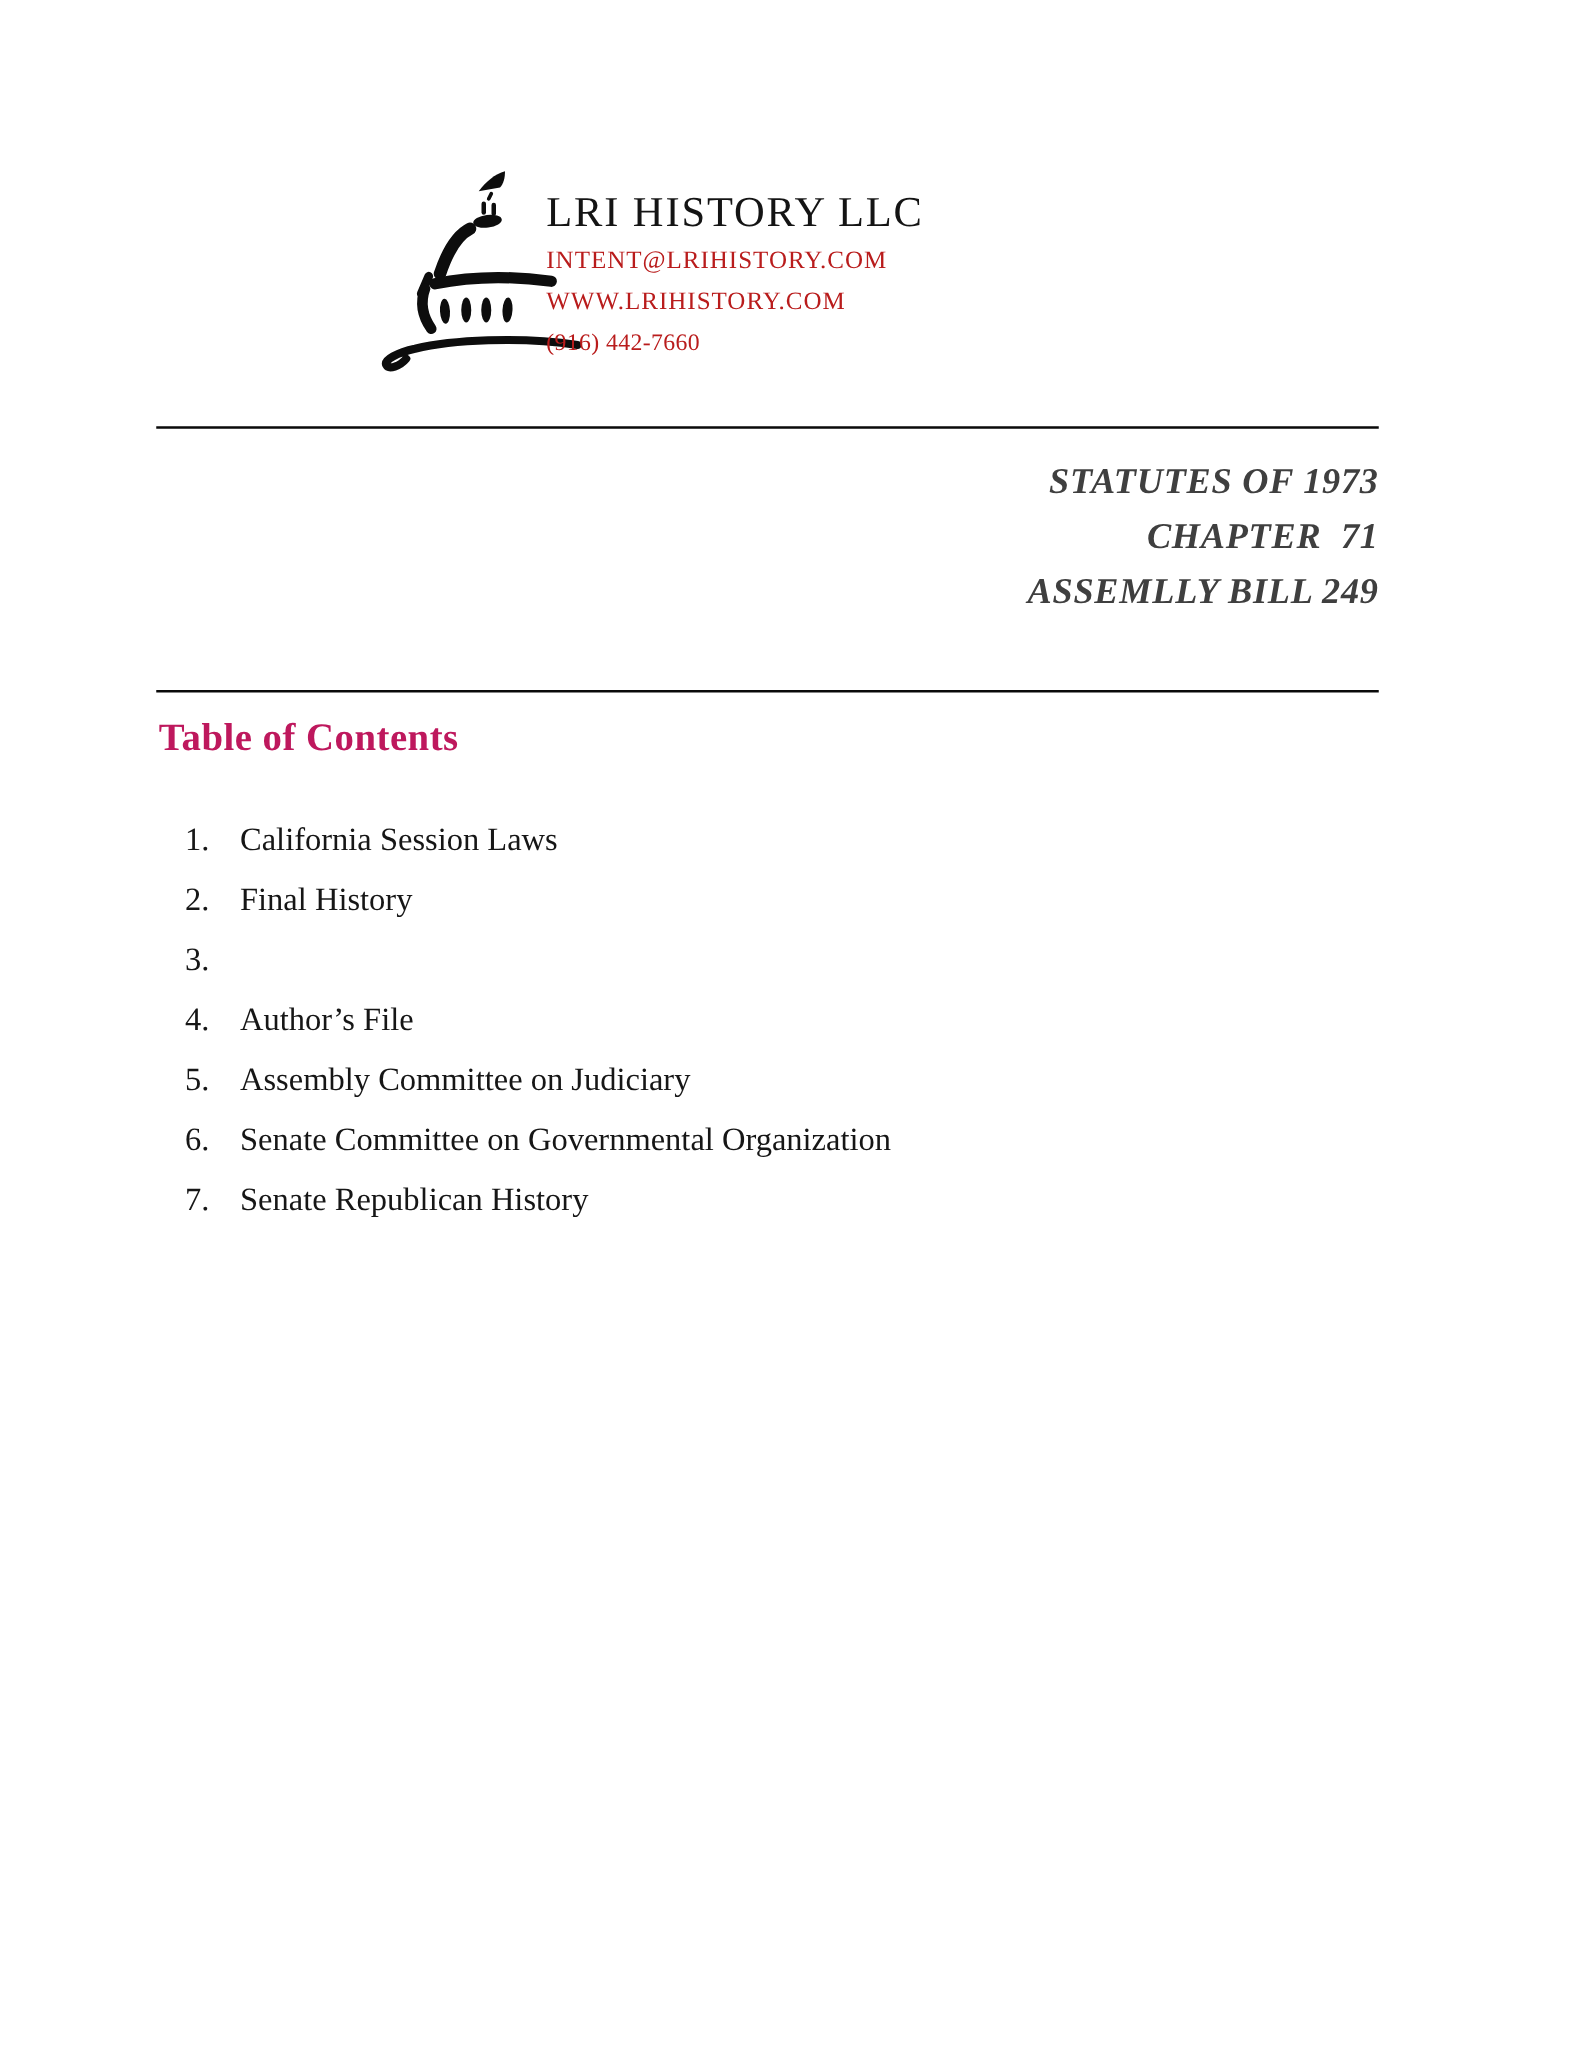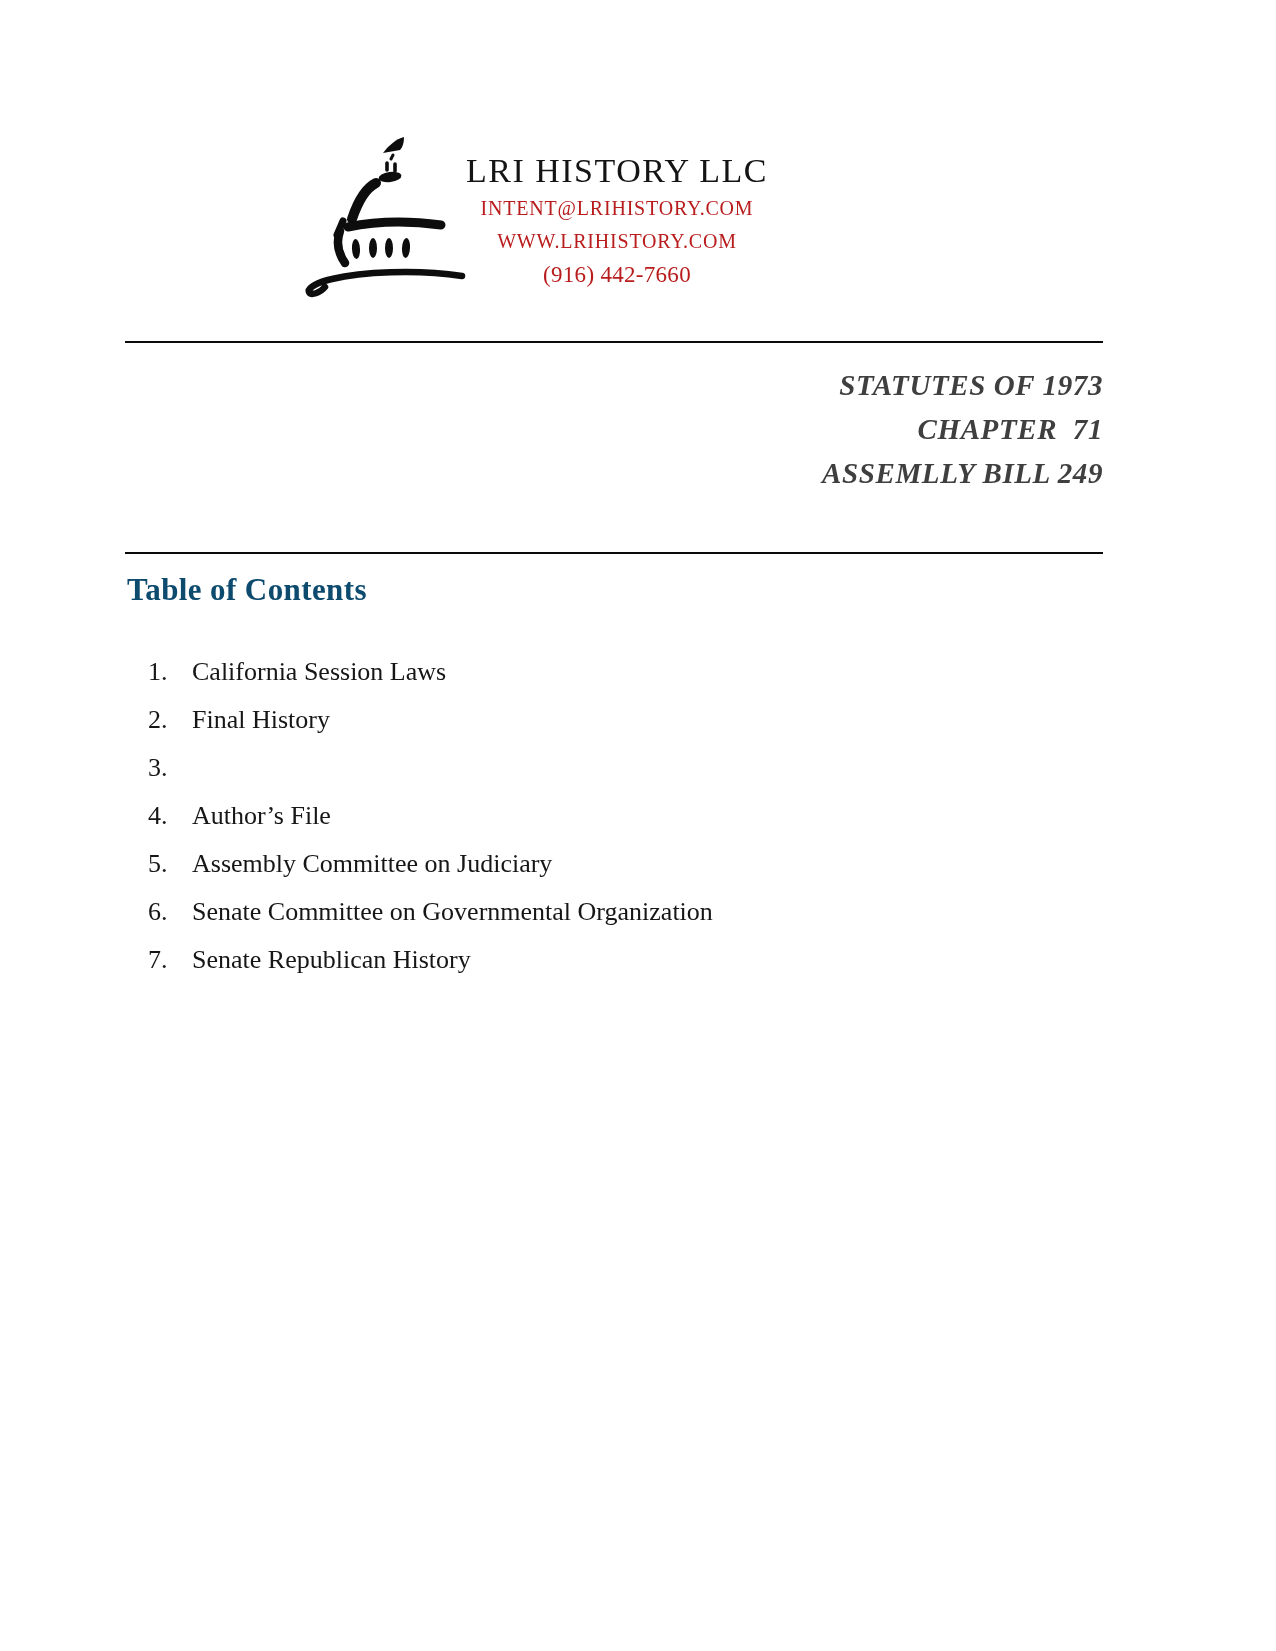--- a/index.html
+++ b/index.html
@@ -19,40 +19,40 @@
   
   .logo {
     position: absolute;
     left: 295px;
     top: 126px;
     width: 177px;
     height: 172px;
   }
   .contact-block {
     position: absolute;
-    left: 417px;
+    left: 437px;
     top: 150px;
     width: 400px;
-    text-align: center;
+    text-align: left;
   }
   .company-name {
     font-size: 34px;
     font-weight: normal;
     letter-spacing: 1.5px;
     color: #141414;
     line-height: 42px;
   }
   .contact-line {
     font-size: 20px;
     letter-spacing: 0.8px;
     line-height: 33px;
     color: #b91c1c;
   }
   .contact-line.phone {
-    font-size: 23px;
+    font-size: 19px;
     letter-spacing: 0.3px;
   }
 
   
   .rule {
     position: absolute;
     left: 125px;
     width: 978px;
     height: 2px;
     background: #0a0a0a;
@@ -79,21 +79,21 @@
   }
 
   
   .toc-title {
     position: absolute;
     left: 127px;
     top: 572px;
     font-size: 31px;
     font-weight: bold;
     letter-spacing: 0.4px;
-    color: #0c4a6e;
+    color: #be185d;
   }
   .toc-list {
     position: absolute;
     left: 148px;
     top: 648px;
     width: 900px;
   }
   .toc-item {
     display: flex;
     align-items: center;

